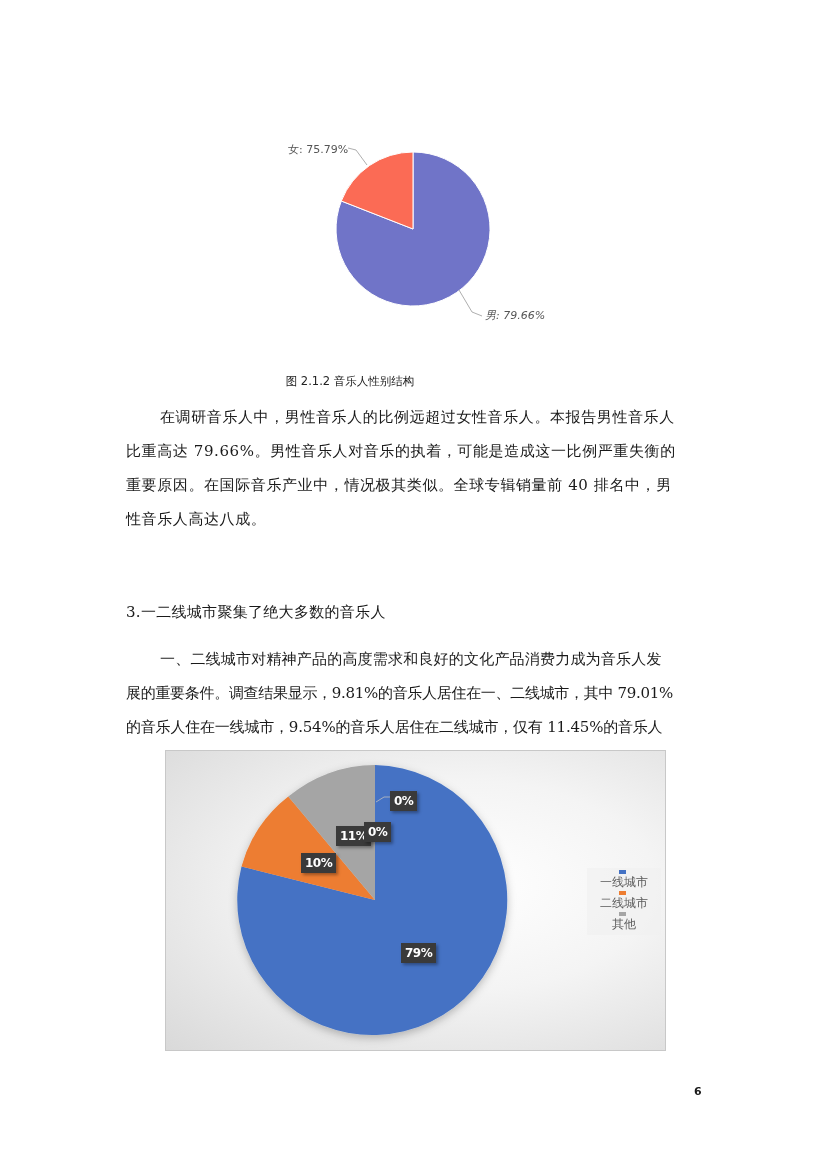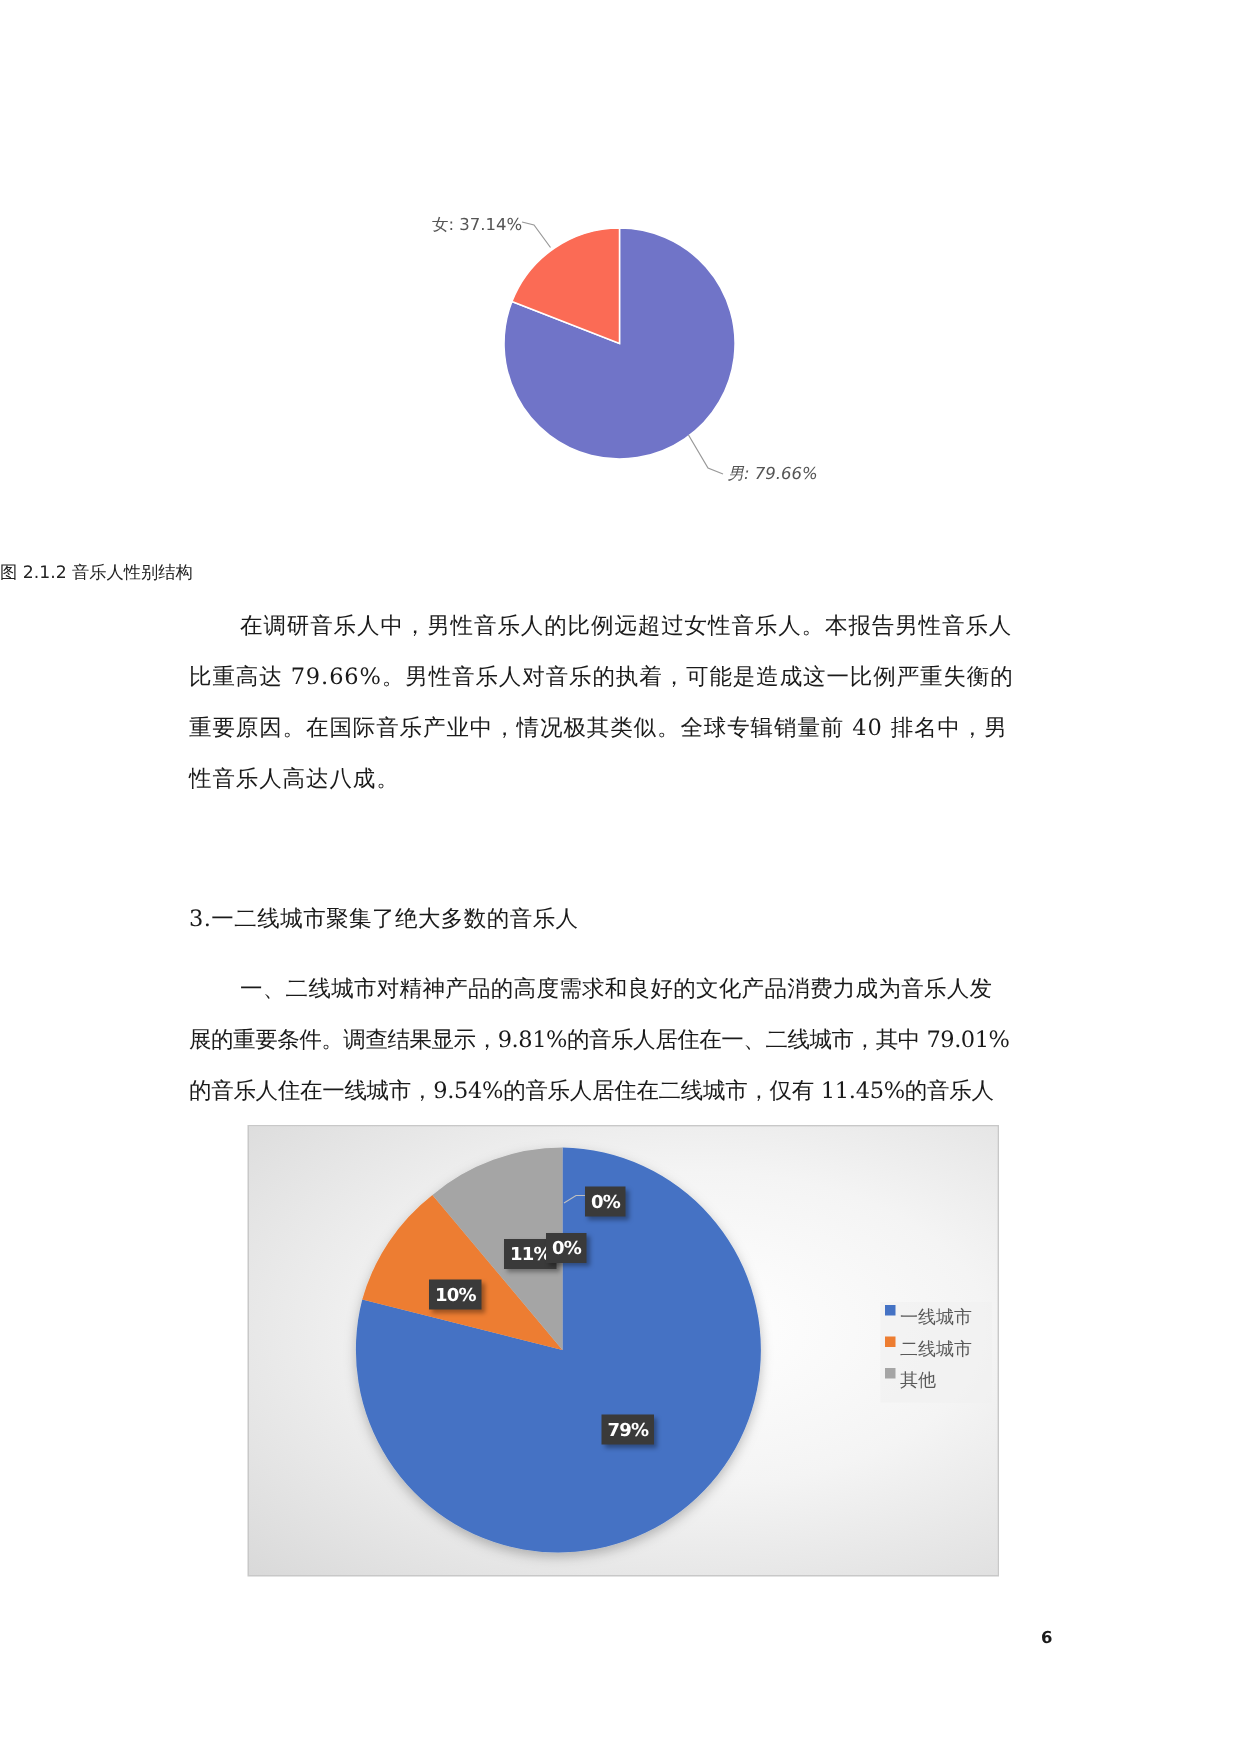--- a/index.html
+++ b/index.html
@@ -1,53 +1,53 @@
 <!DOCTYPE html>
 <html><head>
 <meta charset="utf-8">
 <style>
   html, body { margin:0; padding:0; background:#ffffff; }
   body { width:827px; height:1169px; position:relative; overflow:hidden;
          font-family: "DejaVu Serif", "Liberation Serif", serif; color:#1a1a1a; }
   .abs { position:absolute; }
-  .caption { position:absolute; left:0; width:700px; top:374px; 
+  .caption { position:absolute; left:0; width:700px; top:374px; text-align:center;
              font-family:"DejaVu Sans","Liberation Sans",sans-serif; font-size:11.5px; color:#222; }
   .para { position:absolute; left:126px; width:575px; font-size:15px; line-height:34px;
           letter-spacing:0.6px; text-align:justify; }
   .para .line { display:block; white-space:nowrap; }
   .heading { position:absolute; left:126px; top:573px; font-size:15px; letter-spacing:0.3px;margin-top:30px; }
   .pie-label { position:absolute; font-family:"DejaVu Sans","Liberation Sans",sans-serif;
                font-size:11px; color:#555; }
   .chart-frame { position:absolute; left:165px; top:750px; width:499px; height:299px;
                  border:1px solid #c8c8c8;
                  background: radial-gradient(ellipse at 60% 45%, #ffffff 0%, #f4f4f4 45%, #d9d9d9 100%); }
   .dlabel { position:absolute; background:#3a3a3a; color:#ffffff; font-weight:bold;
             font-family:"DejaVu Sans","Liberation Sans",sans-serif; font-size:12px;
             padding:3px 4px; box-shadow:2px 2px 3px rgba(0,0,0,0.35); letter-spacing:-0.5px; }
   .legend { position:absolute; left:587px; top:868px; width:68px; padding:2px 3px;
             background:rgba(240,240,240,0.6);
             font-family:"DejaVu Sans","Liberation Sans",sans-serif; font-size:12px; color:#595959; }
-  .legend-item { display:flex; height:21px; }
+  .legend-item { display:flex; align-items:center; height:21px;flex-direction:column; }
   .swatch { width:7px; height:7px; margin-right:3px; display:inline-block; }
   .page-num { position:absolute; left:694px; top:1085px; font-family:"DejaVu Sans","Liberation Sans",sans-serif;
               font-size:11px; font-weight:bold; }
 </style>
 </head>
 <body>
 
 <svg class="abs" style="left:0;top:0" width="827" height="340" viewBox="0 0 827 340">
 
   <path d="M413,229 L413,152 A77,77 0 1,1 341.3,201.0 Z" fill="#7074c8" stroke="#ffffff" stroke-width="1"></path>
 
   <path d="M413,229 L341.3,201.0 A77,77 0 0,1 413,152 Z" fill="#fb6b55" stroke="#ffffff" stroke-width="1"></path>
 
   <path d="M348,148 L356,150 L367,165" fill="none" stroke="#999" stroke-width="0.8"></path>
   <path d="M459,290 L472,312 L482,316" fill="none" stroke="#999" stroke-width="0.8"></path>
 </svg>
-<div class="pie-label" style="left:288px;top:142px;">女: 37.14%</div>
+<div class="pie-label" style="left:288px;top:142px;">女: 75.79%</div>
 <div class="pie-label" style="left:485px;top:308px;font-style:italic;">男: 79.66%</div>
 
 <div class="caption">图 2.1.2 音乐人性别结构</div>
 
 <div class="para" style="top:400px;">
   <span class="line" style="padding-left:34px;">在调研音乐人中，男性音乐人的比例远超过女性音乐人。本报告男性音乐人</span>
   <span class="line">比重高达 79.66%。男性音乐人对音乐的执着，可能是造成这一比例严重失衡的</span>
   <span class="line">重要原因。在国际音乐产业中，情况极其类似。全球专辑销量前 40 排名中，男</span>
   <span class="line">性音乐人高达八成。</span>
 </div>
@@ -74,21 +74,21 @@
     <path d="M375,900 L241.5,866.4 A135,135 0 0,1 288.3,796.6 Z" fill="#ed7d31"></path>
 
     <path d="M375,900 L288.3,796.6 A135,135 0 0,1 375,765 Z" fill="#a5a5a5"></path>
   </g>
   <path d="M376,802 L384,797 L392,797" fill="none" stroke="#bfbfbf" stroke-width="0.8"></path>
 </svg>
 
 <div class="dlabel" style="left:390px;top:791px;">0%</div>
 <div class="dlabel" style="left:336px;top:826px;">11%</div>
 <div class="dlabel" style="left:364px;top:822px;">0%</div>
-<div class="dlabel" style="left:286px;top:853px;">10%</div>
+<div class="dlabel" style="left:301px;top:853px;">10%</div>
 <div class="dlabel" style="left:401px;top:943px;">79%</div>
 
 <div class="legend">
   <div class="legend-item">
     <span class="swatch" style="background:#4472c4"></span>
     <span>一线城市</span>
   </div>
   <div class="legend-item">
     <span class="swatch" style="background:#ed7d31"></span>
     <span>二线城市</span>

